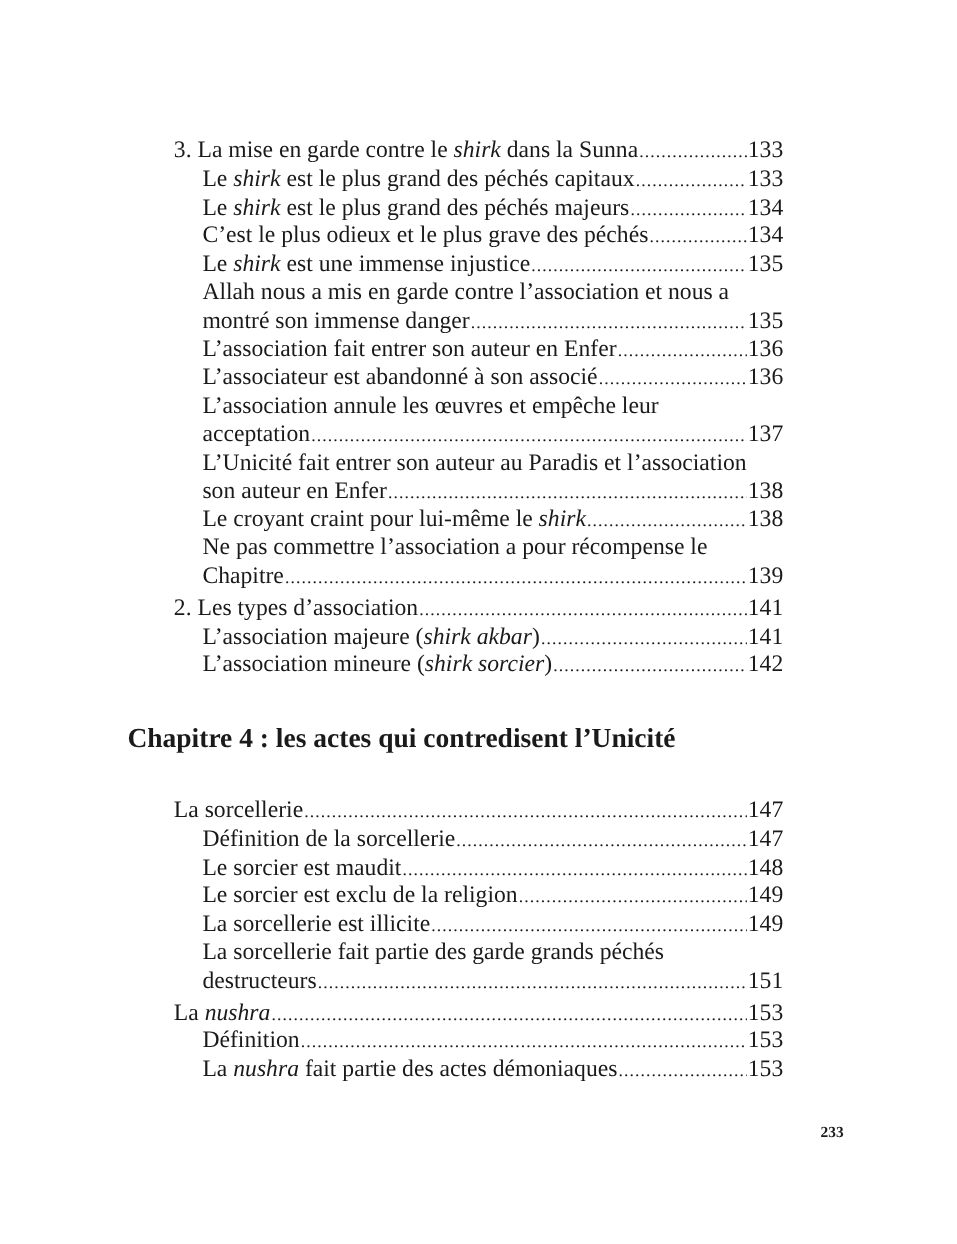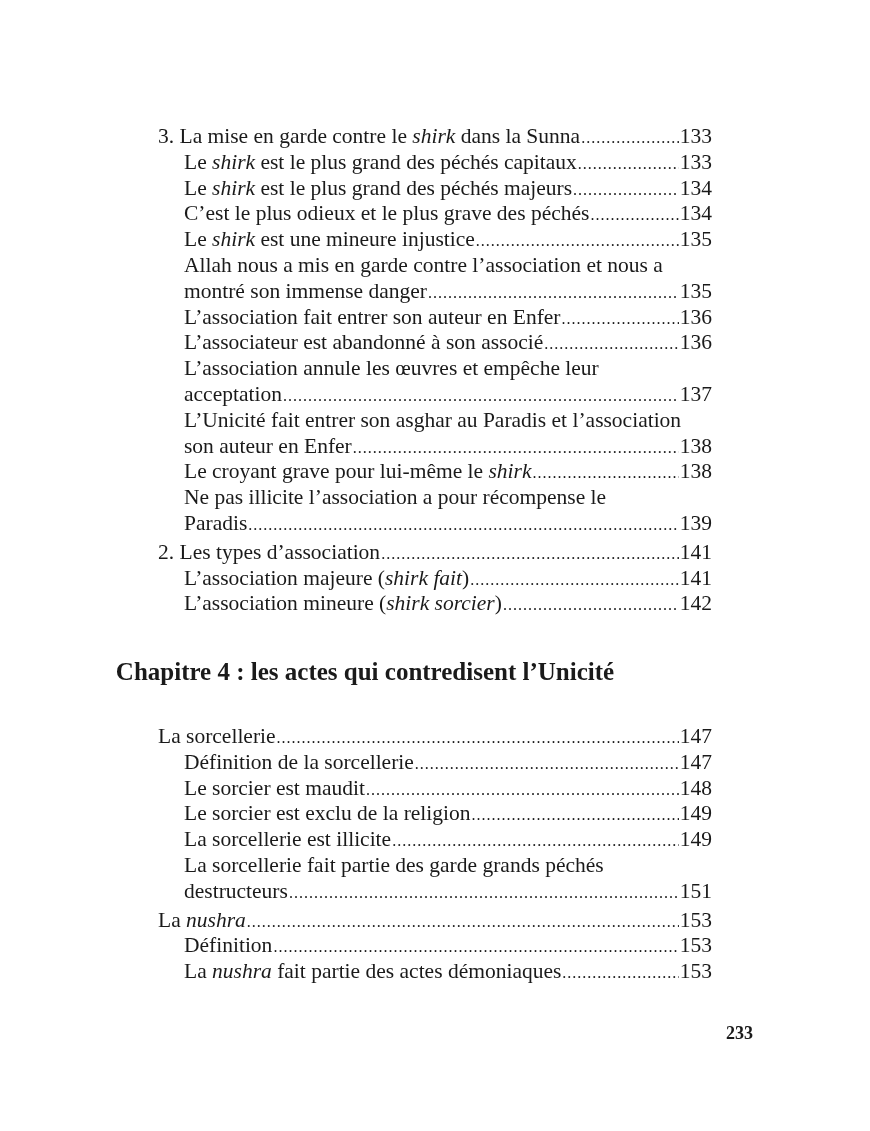--- a/index.html
+++ b/index.html
@@ -12,21 +12,21 @@
   .row.l1 { padding-left: 0; }
   .row.l2 { padding-left: 26px; }
   .entry { display: flex; align-items: baseline; text-align: center; }
   .entry .title { flex: 0 0 auto; }
   .entry .leader { flex: 1 1 auto; overflow: hidden; margin: 0 1px; letter-spacing: 1px; font-size: 16px; }
   .entry .leader::before { content: "......................................................................................................................................................................"; }
   .entry .page { flex: 0 0 auto; }
   .gap { height: 3px; }
   .chapter { position: absolute; top: 658px; left: 0; width: 730px; text-align: center;
              font-size: 25px; font-weight: bold; }
-  .pagenum { position: absolute; top: 1023px; left: 726px; font-size: 18px; font-weight: bold; }
+  .pagenum { position: absolute; top: 1023px; left: 746px; font-size: 14px; font-weight: bold; }
   i { font-style: italic; }
 </style>
 </head>
 <body>
 
 <div class="toc block1" id="block1">
     <div class="row entry l1">
       <span class="title"><span>3. La mise en garde contre le </span><i>shirk</i><span> dans la Sunna</span></span>
       <span class="leader"></span>
       <span class="page">133</span>
@@ -40,21 +40,21 @@
       <span class="title"><span>Le </span><i>shirk</i><span> est le plus grand des péchés majeurs</span></span>
       <span class="leader"></span>
       <span class="page">134</span>
     </div>
     <div class="row entry l2">
       <span class="title"><span>C’est le plus odieux et le plus grave des péchés</span></span>
       <span class="leader"></span>
       <span class="page">134</span>
     </div>
     <div class="row entry l2">
-      <span class="title"><span>Le </span><i>shirk</i><span> est une mineure injustice</span></span>
+      <span class="title"><span>Le </span><i>shirk</i><span> est une immense injustice</span></span>
       <span class="leader"></span>
       <span class="page">135</span>
     </div>
     <div class="row l2">Allah nous a mis en garde contre l’association et nous a</div>
     <div class="row entry l2">
       <span class="title"><span>montré son immense danger</span></span>
       <span class="leader"></span>
       <span class="page">135</span>
     </div>
     <div class="row entry l2">
@@ -66,45 +66,45 @@
       <span class="title"><span>L’associateur est abandonné à son associé</span></span>
       <span class="leader"></span>
       <span class="page">136</span>
     </div>
     <div class="row l2">L’association annule les œuvres et empêche leur</div>
     <div class="row entry l2">
       <span class="title"><span>acceptation</span></span>
       <span class="leader"></span>
       <span class="page">137</span>
     </div>
-    <div class="row l2">L’Unicité fait entrer son asghar au Paradis et l’association</div>
+    <div class="row l2">L’Unicité fait entrer son auteur au Paradis et l’association</div>
     <div class="row entry l2">
       <span class="title"><span>son auteur en Enfer</span></span>
       <span class="leader"></span>
       <span class="page">138</span>
     </div>
     <div class="row entry l2">
-      <span class="title"><span>Le croyant grave pour lui-même le </span><i>shirk</i></span>
+      <span class="title"><span>Le croyant craint pour lui-même le </span><i>shirk</i></span>
       <span class="leader"></span>
       <span class="page">138</span>
     </div>
-    <div class="row l2">Ne pas illicite l’association a pour récompense le</div>
+    <div class="row l2">Ne pas commettre l’association a pour récompense le</div>
     <div class="row entry l2">
-      <span class="title"><span>Paradis</span></span>
+      <span class="title"><span>Chapitre</span></span>
       <span class="leader"></span>
       <span class="page">139</span>
     </div>
     <div class="gap"></div>
     <div class="row entry l1">
       <span class="title"><span>2. Les types d’association</span></span>
       <span class="leader"></span>
       <span class="page">141</span>
     </div>
     <div class="row entry l2">
-      <span class="title"><span>L’association majeure (</span><i>shirk fait</i><span>)</span></span>
+      <span class="title"><span>L’association majeure (</span><i>shirk akbar</i><span>)</span></span>
       <span class="leader"></span>
       <span class="page">141</span>
     </div>
     <div class="row entry l2">
       <span class="title"><span>L’association mineure (</span><i>shirk sorcier</i><span>)</span></span>
       <span class="leader"></span>
       <span class="page">142</span>
     </div>
   </div>
 

